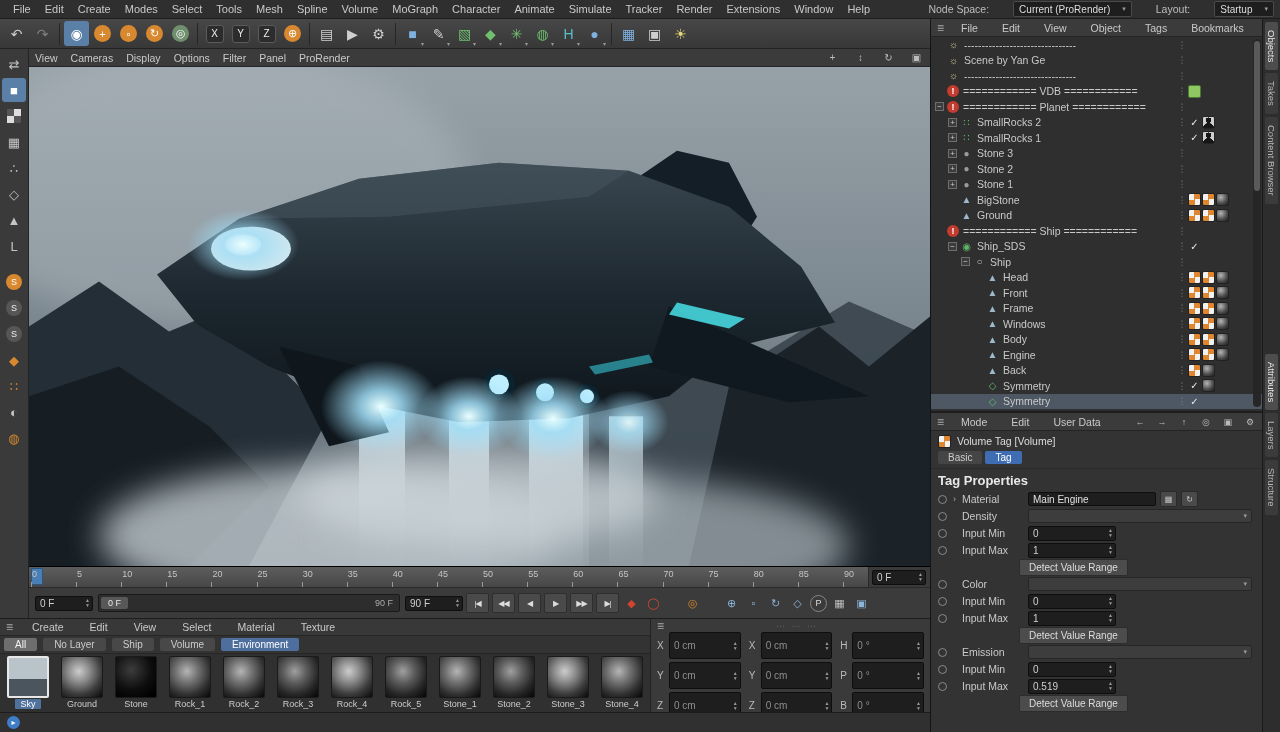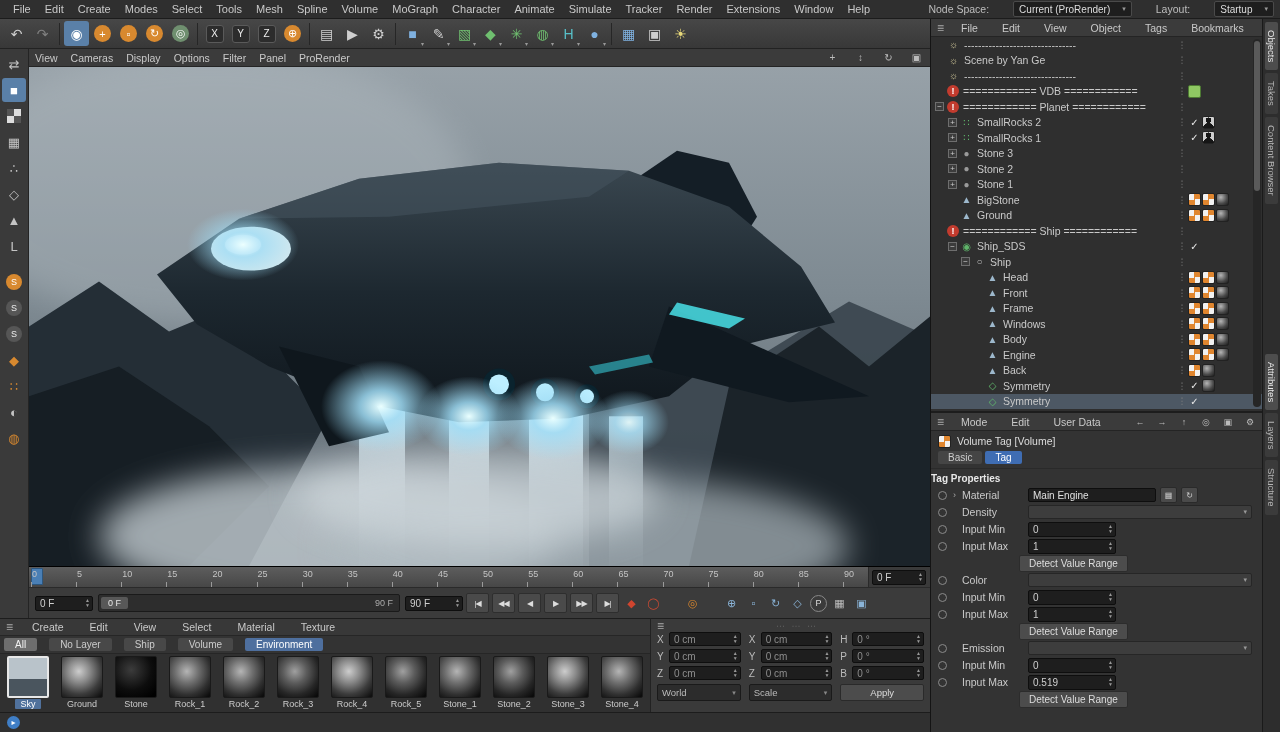--- a/index.html
+++ b/index.html
@@ -80,21 +80,21 @@
          align-items:center;justify-content:center;font-size:8px;color:#ddd;letter-spacing:-1px;flex:none}
   .ric{width:19px;height:18px;display:flex;align-items:center;justify-content:center;font-size:11px;flex:none;color:#bbb}
   .ric.red{color:#d0452f}.ric.ring{color:#cf4a33}.ric.orange{color:#e08a2d}.ric.blue{color:#8ab4d8}
   .ric.circ{border:1px solid #888;border-radius:50%;font-size:9px;width:15px;height:15px;color:#ddd}
   .tspacer{width:14px;flex:none}
   
   #matman{position:absolute;left:0;top:618px;width:650px;height:94px;background:#333;border-top:1px solid #1d1d1d;box-sizing:border-box}
   #mm-menu{height:17px;display:flex;align-items:center;gap:12px;padding:0 6px;font-size:10.5px;background:#383838;
            border-bottom:1px solid #262626;box-sizing:border-box}
   .burger{color:#aaa;font-size:12px;line-height:10px}
-  #mm-tabs{height:18px;display:flex;align-items:center;gap:12px;padding:0 4px;background:#333;border-bottom:1px solid #262626;box-sizing:border-box}
+  #mm-tabs{height:18px;display:flex;align-items:center;gap:6px;padding:0 4px;background:#333;border-bottom:1px solid #262626;box-sizing:border-box}
   .mtab{padding:1px 11px;font-size:10px;background:#484848;border-radius:2px;color:#ccc;white-space:nowrap}
   .mtab.lt{background:#6e6e6e;color:#f2f2f2}
   .mtab.bluetab{background:#4e6f9e;color:#fff}
   #mm-items{display:flex;gap:2px;padding:2px;background:#303030;height:59px;box-sizing:border-box}
   .mat{width:52px;display:flex;flex-direction:column;align-items:center;flex:none}
   .mat .th{width:42px;height:42px;border:1px solid #1a1a1a;border-radius:2px;box-sizing:border-box}
   .mat.selected .th{border:2px solid #e8e8e8}
   .mat .lb{font-size:9px;color:#ccc;margin-top:1px;max-width:50px;overflow:hidden;white-space:nowrap}
   .mat.selected .lb{background:#50719c;color:#fff;padding:0 5px;border-radius:1px}
   .th.sky{background:linear-gradient(#b9c3ca 0 55%,#4a555e 55%)}
@@ -104,21 +104,21 @@
   .th.rock3{background:radial-gradient(circle at 42% 36%,#a0a0a0,#5c5c5c 34%,#262626 68%,#0a0a0a 95%)}
   
   #coordman{position:absolute;left:650px;top:618px;width:280px;height:94px;background:#3a3a3a;border-left:1px solid #222;
             border-top:1px solid #1d1d1d;box-sizing:border-box;padding:1px 6px 2px}
   #cm-head{height:12px;display:flex;align-items:center;color:#888;gap:6px}
   #cm-head .grip{flex:1;text-align:center;color:#666;font-size:9px;letter-spacing:2px}
   #cm-grid{display:flex;gap:8px}
   .cm-col{flex:1;display:flex;flex-direction:column;gap:3px}
   .cm-row{display:flex;align-items:center;gap:4px}
   .cm-row .k{width:8px;font-size:10px;color:#bbb;flex:none}
-  .cm-row .nfield{flex:1;color:#8e8e8e;height:14px}
+  .cm-row .nfield{flex:1;color:#8e8e8e;height:27px}
   .cm-select{background:#2c2c2c;border:1px solid #1a1a1a;border-radius:2px;height:15px;font-size:9.5px;display:flex;
              align-items:center;justify-content:space-between;padding:0 4px;color:#bbb;margin-top:1px}
   .cm-select i{font-style:normal;font-size:7px;color:#888}
   .cm-btn{background:#4c4c4c;border:1px solid #2a2a2a;border-radius:2px;height:15px;font-size:9.5px;display:flex;
           align-items:center;justify-content:center;color:#ddd;margin-top:1px}
   
   #rightpanel{position:absolute;left:930px;top:19px;width:332px;height:713px;background:#333;border-left:1px solid #141414;box-sizing:border-box}
   .pmenu{height:18px;display:flex;align-items:center;gap:10px;padding:0 6px;font-size:10.5px;background:#3b3b3b;
          border-bottom:1px solid #242424;box-sizing:border-box}
   .pmenu .spacer{flex:1}
@@ -146,21 +146,21 @@
   .tagchip.note{background:#8fc863;border:1px solid #4d7a33;box-sizing:border-box}
   #om-scroll{position:absolute;right:1px;top:2px;width:8px;height:368px;background:#262626;border-radius:4px}
   #om-scroll .thumb{position:absolute;left:1px;top:2px;width:6px;height:150px;background:#5a5a5a;border-radius:3px}
   
   #am-title{height:20px;display:flex;align-items:center;gap:6px;padding:0 7px;font-size:10.5px;color:#ddd}
   .am-tagicon{width:13px;height:13px;background:conic-gradient(#e0862f 0 25%,#f2f2f2 0 50%,#e0862f 0 75%,#f2f2f2 0);
               border:1px solid #222;box-sizing:border-box;border-radius:2px}
   #am-tabs{display:flex;gap:3px;padding:0 7px 4px}
   .atab{padding:1px 10px;background:#454545;border-radius:2px;font-size:10px;color:#ccc}
   .atab.active{background:#3f6db3;color:#fff}
-  #am-section{font-weight:bold;color:#e8e8e8;padding:4px 0 3px;font-size:10px;border-top:1px solid #2a2a2a}
+  #am-section{font-weight:bold;color:#e8e8e8;padding:4px 7px 3px;font-size:13px;border-top:1px solid #2a2a2a}
   .arow{display:flex;align-items:center;height:16px;padding:0 10px 0 7px;gap:4px;font-size:10.5px;margin-bottom:1px}
   .acirc{width:7px;height:7px;border:1px solid #8a8a8a;border-radius:50%;flex:none}
   .achev{width:7px;color:#aaa;font-size:9px;flex:none;text-align:center}
   .albl{width:62px;flex:none;white-space:nowrap;overflow:hidden}
   .afield{width:128px;height:14px;background:#1e1e1e;border:1px solid #0e0e0e;border-radius:2px;display:flex;
           align-items:center;padding:0 4px;box-sizing:border-box;font-size:10px;color:#e0e0e0}
   .afield .val{flex:1;white-space:nowrap;overflow:hidden}
   .sq{width:15px;height:14px;background:#4a4a4a;border:1px solid #2a2a2a;border-radius:2px;font-size:8px;display:flex;
       align-items:center;justify-content:center;color:#ccc;flex:none}
   .acombo{flex:1;height:14px;background:#3d3d3d;border:1px solid #262626;border-radius:2px;display:flex;

